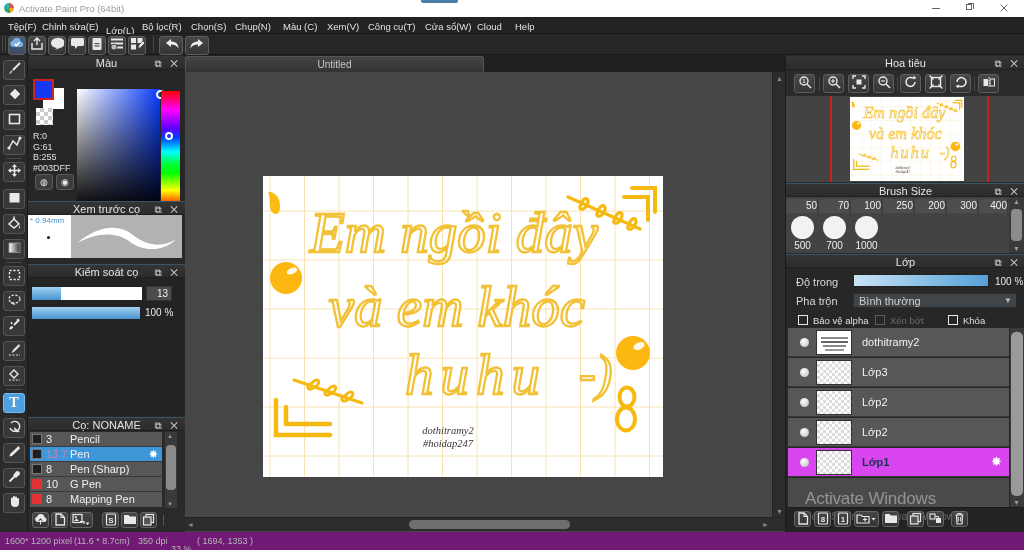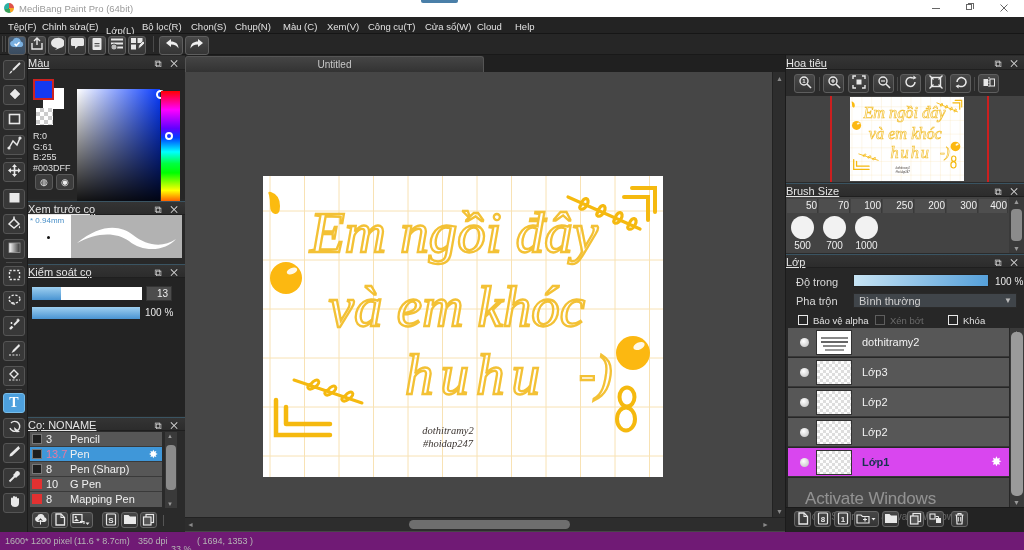--- a/index.html
+++ b/index.html
@@ -1,20 +1,20 @@
 <!DOCTYPE html>
 <html><head>
 <meta charset="utf-8">
 <style>
   * { margin:0; padding:0; box-sizing:border-box; }
   html,body { width:1024px; height:550px; overflow:hidden; }
   body { font-family:"Liberation Sans", sans-serif; background:#2b2b2b; position:relative; }
   .abs { position:absolute; }
   .panelhead { background:linear-gradient(#343434,#2c2c2c); color:#e4e4e4; font-size:11px;
-               border-bottom:1px solid #1f1f1f;text-decoration:underline; }
+               text-align:center; border-bottom:1px solid #1f1f1f; }
   .phicons { position:absolute; right:4px; top:1px; color:#ddd; font-size:10px; letter-spacing:3px; }
   .chk { background-color:#fdfdfd;
          border:1px solid #333;
          background-image:linear-gradient(45deg,#ddd 25%,transparent 25%,transparent 75%,#ddd 75%),
                           linear-gradient(45deg,#ddd 25%,transparent 25%,transparent 75%,#ddd 75%);
          background-size:6px 6px;background-position:0 0,3px 3px; }
   .tbtn { position:absolute; top:2px; width:18px; height:19px; background:linear-gradient(#484848,#353535);
           border:1px solid #5e5e5e; border-radius:3px; color:#e8e8e8; text-align:center; font-size:11px; line-height:17px;}
   .tool { position:absolute; left:3px; width:22px; height:20px; background:#383838;
           border:1px solid #555; border-radius:3px; color:#ddd; text-align:center; font-size:11px; line-height:18px;}
@@ -22,21 +22,21 @@
           border:1px solid #666; border-radius:3px; color:#eee; text-align:center; font-size:9px; line-height:15px;}
   .bscell { position:absolute; top:0; height:14px; width:31px; background:#4e4e4e; border-right:1px solid #3a3a3a;
             color:#f0f0f0; font-size:10px; text-align:right; line-height:14px; }
 </style>
 </head>
 <body>
 
 <div class="abs" style="left:0;top:0;width:1024px;height:17px;background:#ffffff;">
   <div class="abs" style="left:4px;top:3px;width:10px;height:10px;border-radius:50%;
        background:conic-gradient(#e0524a 0 90deg,#f5a623 90deg 160deg,#3aa05a 160deg 250deg,#2bb1a5 250deg 360deg);"></div>
-  <div class="abs" style="left:19px;top:3px;font-size:9.5px;color:#9a9a9a;">MediBang Paint Pro (64bit)</div>
+  <div class="abs" style="left:19px;top:3px;font-size:9.5px;color:#9a9a9a;">Activate Paint Pro (64bit)</div>
   <div class="abs" style="left:421px;top:0;width:37px;height:3px;background:#4a7fa8;border-radius:0 0 2px 2px;"></div>
   <div class="abs" style="left:932px;top:8px;width:8px;height:1px;background:#666;"></div>
   <div class="abs" style="left:966px;top:4px;width:6px;height:6px;border:1px solid #666;"></div>
   <div class="abs" style="left:968px;top:2.5px;width:6px;height:6px;border-top:1px solid #666;border-right:1px solid #666;"></div>
   <svg class="abs" style="left:1000px;top:4px;" width="8" height="8" viewBox="0 0 8 8">
       <path d="M0.5 0.5 L7.5 7.5 M7.5 0.5 L0.5 7.5" stroke="#666" stroke-width="1"></path>
     </svg>
 </div>
 
 <div class="abs" style="left:0;top:17px;width:1024px;height:17px;background:#232323;border-bottom:1px solid #161616;color:#e2e2e2;font-size:9.5px;">

